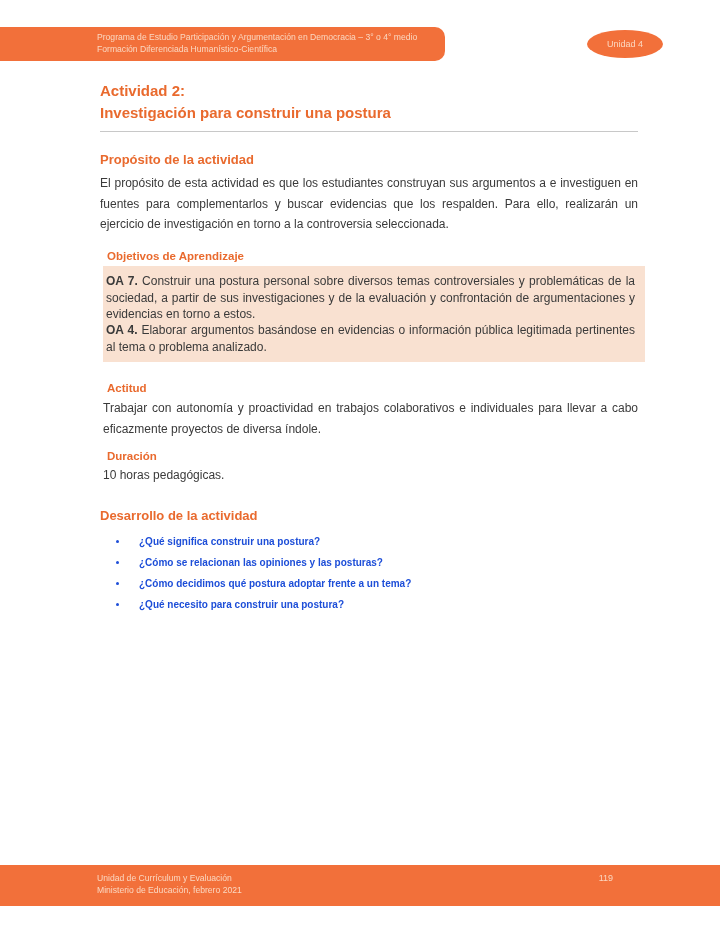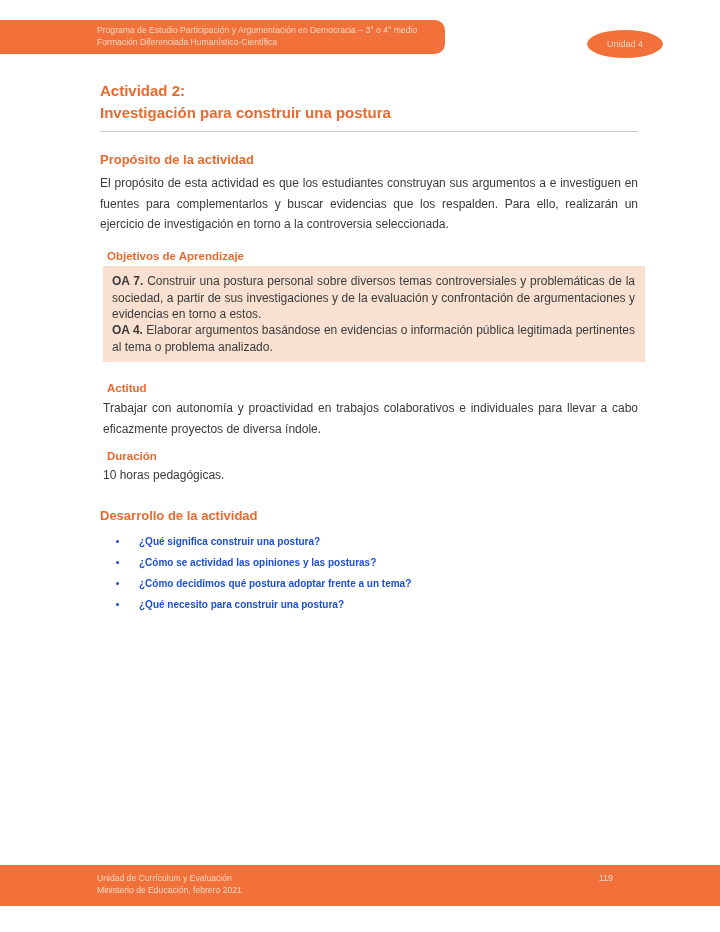--- a/index.html
+++ b/index.html
@@ -5,21 +5,21 @@
   html,body{margin:0;padding:0;background:#ffffff;}
   .page{
     position:relative;
     width:720px;height:932px;
     background:#ffffff;
     font-family:"Liberation Sans", sans-serif;
     overflow:hidden;
   }
   
   .header-bar{
-    position:absolute;left:0;top:20px;
+    position:absolute;left:0;top:27px;
     width:445px;height:34px;
     background:#F2703A;
     border-radius:0 10px 10px 0;
     box-sizing:border-box;
     padding:5px 12px 0 97px;
     color:#FBD7C0;
     font-size:8.6px;line-height:11.8px;
   }
   .unit-badge{
     position:absolute;left:587px;top:30px;
@@ -50,21 +50,21 @@
   .p-proposito{margin-top:5px !important;}
   .subsection{margin:14px 0 0 3px;}
   h3.sub-heading{
     color:#E96A2E;font-size:11.5px;line-height:14px;font-weight:700;
     margin:0 0 0 4px;
   }
   .oa-box{
     background:#F9E1D1;
     width:542px;box-sizing:border-box;
     margin-top:3px;
-    padding:7px 10px 7px 9px;
+    padding:7px 10px 7px 3px;
   }
   .oa-box p{
     font-size:12px;line-height:16.4px;margin:0;text-align:justify;color:#3A3A3A;
   }
   .oa-box strong{font-weight:700;}
   .sub-actitud{margin-top:19px;}
   .sub-actitud p{margin-top:3px;}
   .sub-duracion{margin-top:9px;}
   .sub-duracion p{margin-top:2px;}
   .p-intro{margin-top:14px !important;}
@@ -128,21 +128,21 @@
 
     <div class="subsection sub-duracion">
       <h3 class="sub-heading">Duración</h3>
       <p class="body-text">10 horas pedagógicas.</p>
     </div>
 
     <h2 class="section-heading h2-desarrollo">Desarrollo de la actividad</h2>
 
     <ul class="question-list">
       <li>¿Qué significa construir una postura?</li>
-      <li>¿Cómo se actividad las opiniones y las posturas?</li>
+      <li>¿Cómo se relacionan las opiniones y las posturas?</li>
       <li>¿Cómo decidimos qué postura adoptar frente a un tema?</li>
       <li>¿Qué necesito para construir una postura?</li>
     </ul>
 
 
   </div>
 
   <div class="footer-bar">
     <div>Unidad de Currículum y Evaluación</div>
     <div>Ministerio de Educación, febrero 2021</div>

